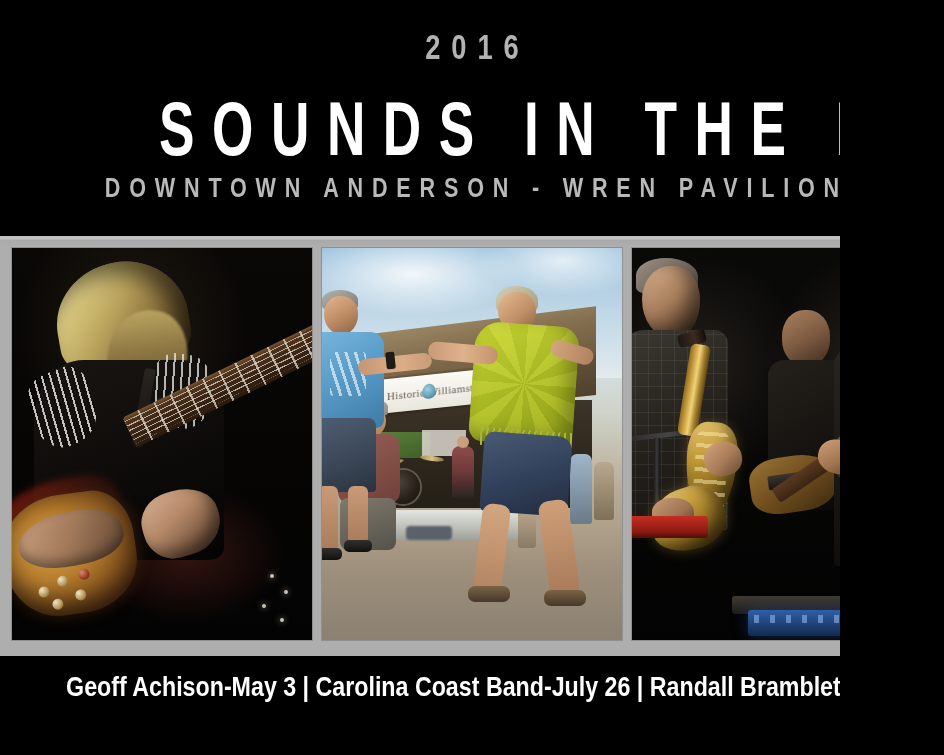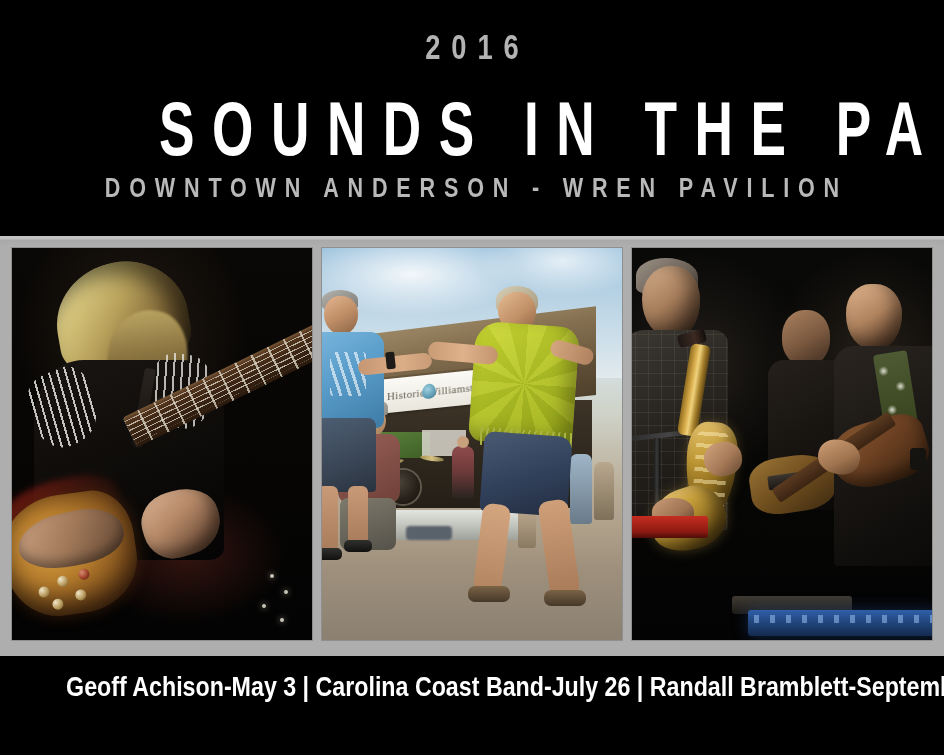--- a/index.html
+++ b/index.html
@@ -6,21 +6,21 @@
     margin: 0;
     padding: 0;
     background: #000;
   }
   body {
     font-family: "Liberation Sans", sans-serif;
   }
 
   #poster {
     position: relative;
-    width: 944px;
+    width: 840px;
     height: 755px;
     background: #ffffff;
     overflow: hidden;
   }
 
   
   .header {
     position: absolute;
     left: 0;
     top: 0;

